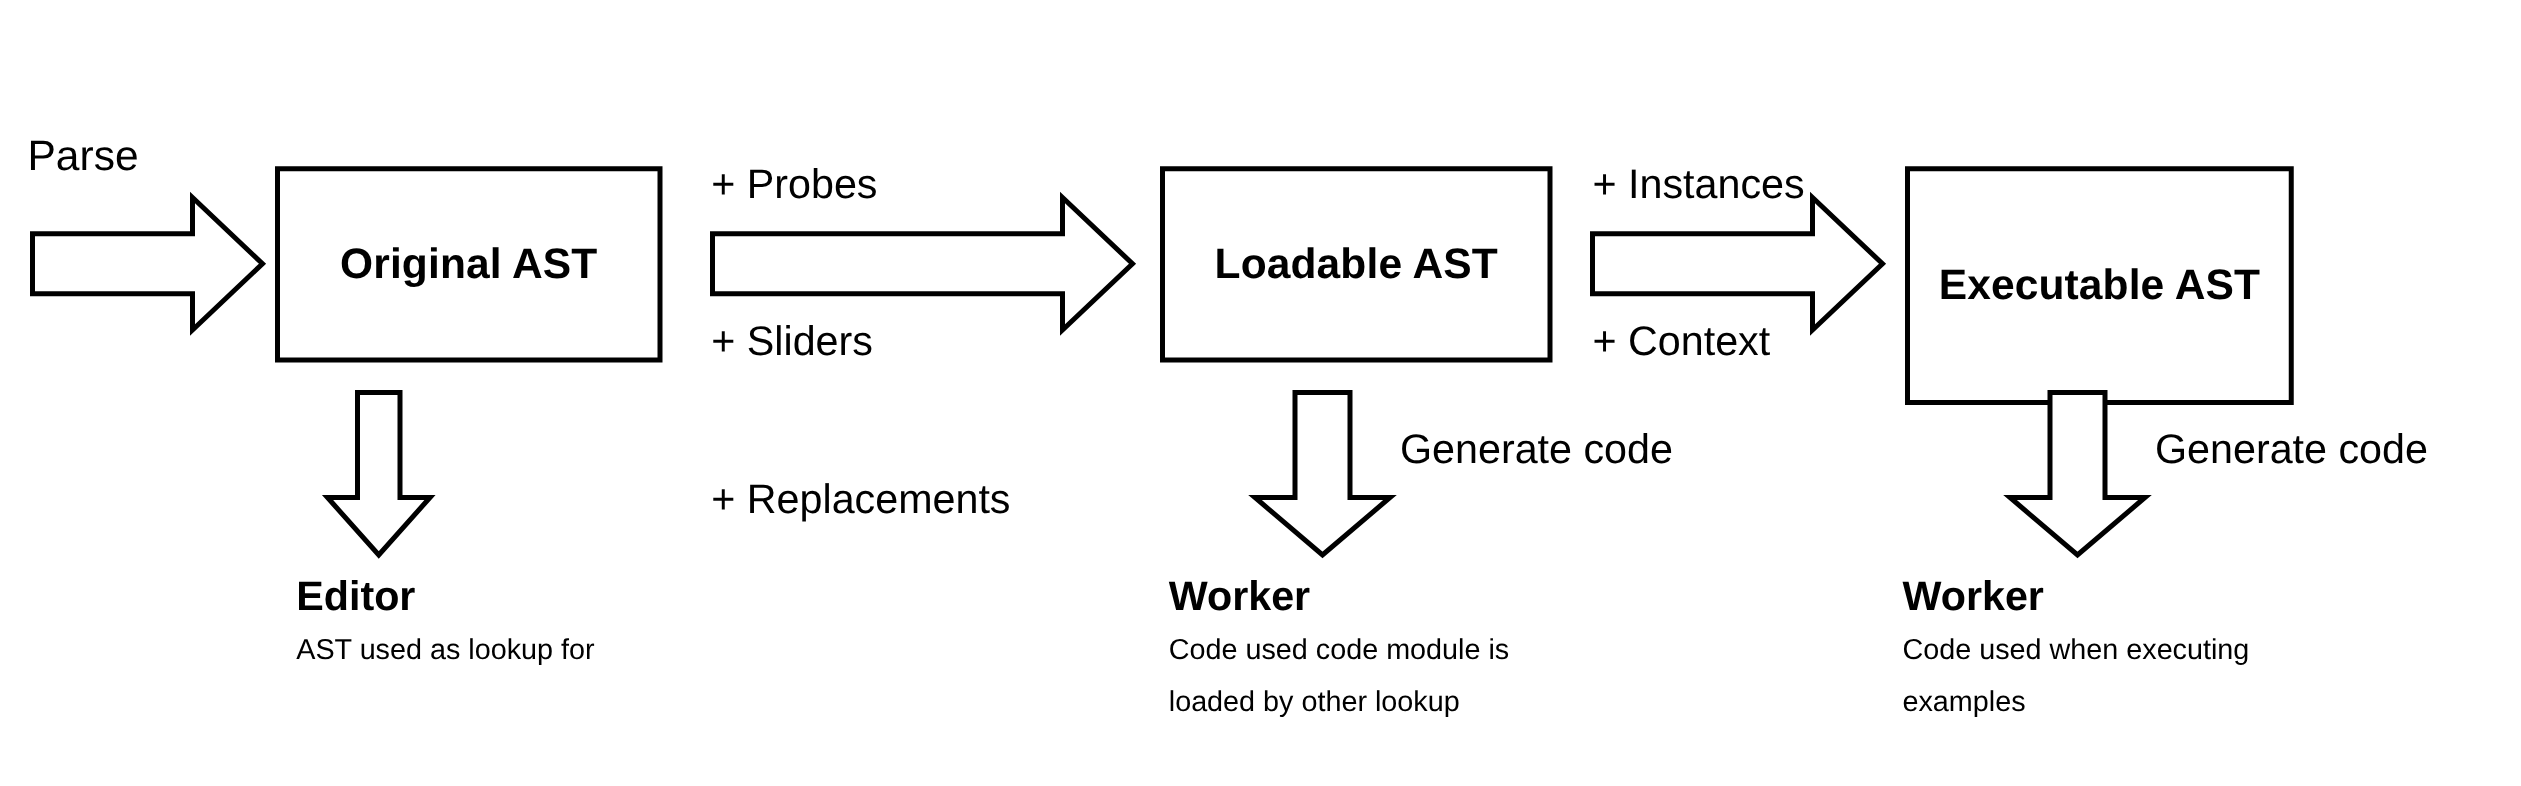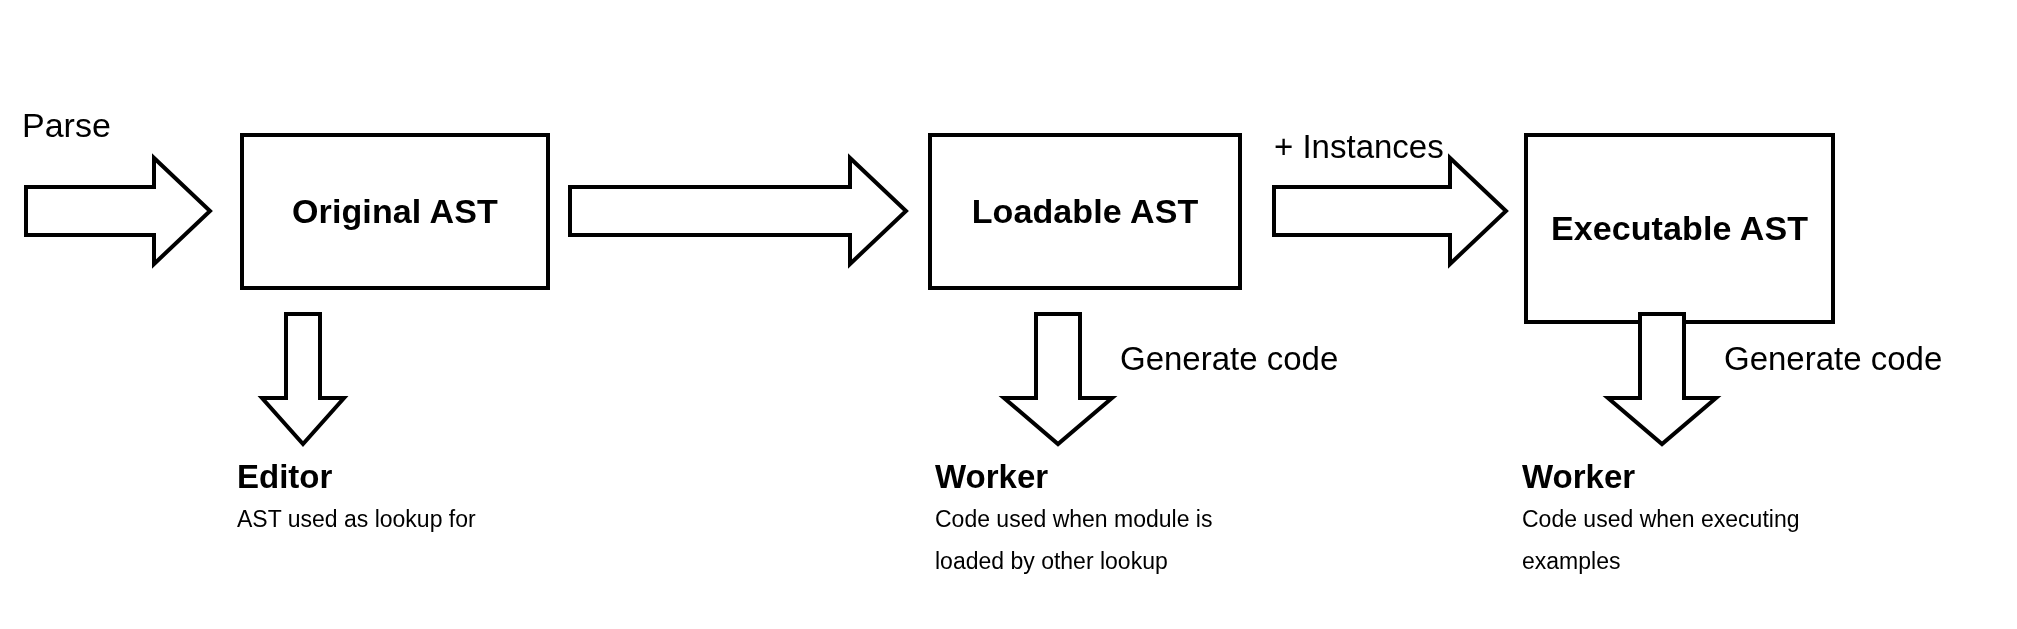--- a/index.html
+++ b/index.html
@@ -44,34 +44,40 @@
 </head>
 <body>
 
 <div id="stage">
 
   <svg class="arrow-svg" style="left:24px;top:155px;" width="190" height="112" viewBox="0 0 190 112">
     <polygon points="2,32 130,32 130,3 186,56 130,109 130,80 2,80"></polygon>
   </svg>
   <div class="parse-label" style="left:22px;top:106px;">Parse</div>
 
-  <div class="box" style="left:240px;top:133px;width:310px;height:157px;">
+  <div class="box" style="left:220px;top:133px;width:310px;height:157px;">
     <span class="box-label">Original AST</span>
   </div>
 
+  <div class="anno" style="left:569px;top:42px;">
+    <div>+ Probes</div>
+    <div>+ Sliders</div>
+    <div>+ Replacements</div>
+  </div>
   <svg class="arrow-svg" style="left:568px;top:155px;" width="342" height="112" viewBox="0 0 342 112">
     <polygon points="2,32 282,32 282,3 338,56 282,109 282,80 2,80"></polygon>
   </svg>
 
   <div class="box" style="left:928px;top:133px;width:314px;height:157px;">
     <span class="box-label">Loadable AST</span>
   </div>
 
   <div class="anno" style="left:1274px;top:42px;">
     <div>+ Instances</div>
+    <div>+ Context</div>
   </div>
   <svg class="arrow-svg" style="left:1272px;top:155px;" width="238" height="112" viewBox="0 0 238 112">
     <polygon points="2,32 178,32 178,3 234,56 178,109 178,80 2,80"></polygon>
   </svg>
 
   <div class="box" style="left:1524px;top:133px;width:311px;height:191px;">
     <span class="box-label">Executable AST</span>
   </div>
 
   <svg class="arrow-svg" style="left:258px;top:312px;" width="90" height="136" viewBox="0 0 90 136">
@@ -88,21 +94,21 @@
   </svg>
   <div class="gen-label" style="left:1724px;top:340px;">Generate code</div>
 
   <div class="caption" style="left:237px;top:456px;">
     <div class="cap-title">Editor</div>
     <div class="cap-line">AST used as lookup for</div>
   </div>
 
   <div class="caption" style="left:935px;top:456px;">
     <div class="cap-title">Worker</div>
-    <div class="cap-line">Code used when module is</div>
+    <div class="cap-line">Code used code module is</div>
     <div class="cap-line">loaded by other lookup</div>
   </div>
 
   <div class="caption" style="left:1522px;top:456px;">
     <div class="cap-title">Worker</div>
     <div class="cap-line">Code used when executing</div>
     <div class="cap-line">examples</div>
   </div>
 
 </div>

